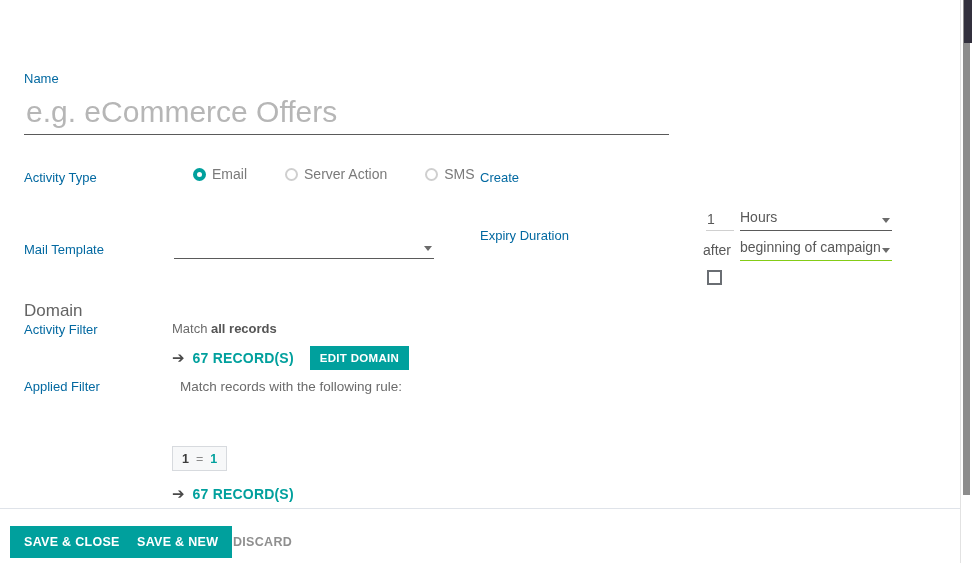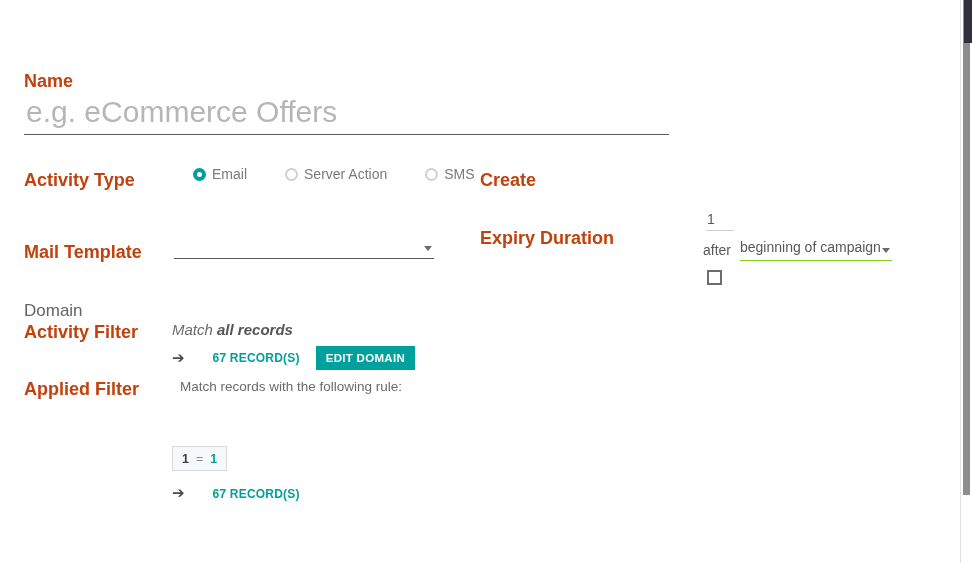--- a/index.html
+++ b/index.html
@@ -59,23 +59,23 @@
   .modal-body {
     position: absolute;
     left: 0;
     top: 43px;
     width: 960px;
     height: 465px;
     box-sizing: border-box;
   }
 
   .lbl {
-    font-weight: bold;
-    color: #c2410c;
-    font-size: 18px;
+    font-weight: normal;
+    color: #0369a1;
+    font-size: 13px;
   }
 
   
   .name-label {
     position: absolute;
     left: 24px;
     top: 28px;
   }
   .name-input {
     position: absolute;
@@ -233,48 +233,46 @@
     font-weight: 400;
     margin-top: 16px;
   }
   .activity-filter-label { position: absolute; left: 24px; top: 279px; text-align: right; }
   .applied-filter-label  { position: absolute; left: 24px; top: 336px; }
 
   .match-all {
     position: absolute;
     left: 172px;
     top: 278px;
-    font-size: 15px;
+    font-size: 13px;
     color: #6b6b6b;
-    font-style: italic;
   }
   .match-all b { color: #555; }
 
   .records-row-1 {
     position: absolute;
     left: 172px;
     top: 303px;
     display: flex;
     align-items: center;
     gap: 8px;
   }
   .arrow-icon {
     font-size: 15px;
     color: #4a4a4a;
     line-height: 1;
     font-family: "DejaVu Sans", sans-serif;
   }
   .record-link {
-    font-size: 12px;
+    font-size: 14px;
     font-weight: bold;
     color: #00a09d;
     letter-spacing: .2px;
     cursor: pointer;
     text-decoration: none;
-    margin-left: 20px;
   }
   .btn-edit-domain {
     margin-left: 8px;
     background: #00a09d;
     color: #ffffff;
     border: none;
     font-family: "Liberation Sans", sans-serif;
     font-size: 11.5px;
     font-weight: bold;
     letter-spacing: .3px;
@@ -409,20 +407,24 @@
     </div>
 
     <div class="lbl mail-template-label">Mail Template</div>
     <div class="mail-template-select">
       <span class="txt"></span>
       <span class="caret"></span>
     </div>
 
     <div class="lbl trigger-label">Create</div>
     <input class="trigger-num" type="text" value="1" style="">
+    <div class="trigger-unit">
+      <span class="txt">Hours</span>
+      <span class="caret"></span>
+    </div>
     <div class="after-text">after</div>
     <div class="trigger-rel">
       <span class="txt">beginning of campaign</span>
       <span class="caret"></span>
     </div>
 
     <div class="lbl expiry-label">Expiry Duration</div>
     <div class="expiry-checkbox"></div>
 
     <div class="domain-heading">Domain</div>
@@ -447,19 +449,24 @@
       <span class="v">1</span>
     </div>
 
     <div class="records-row-2">
       <span class="arrow-icon">➔</span>
       <span class="record-link">67 RECORD(S)</span>
     </div>
 
   </div>
 
+  <div class="modal-footer">
+    <button class="btn btn-primary btn-save-close">SAVE &amp; CLOSE</button>
+    <button class="btn btn-primary btn-save-new">SAVE &amp; NEW</button>
+    <button class="btn btn-discard">DISCARD</button>
+  </div>
 
   <div class="scrollbar-track">
     <div class="scrollbar-thumb"></div>
   </div>
   <div class="edge-dark"></div>
 
 </div>
 
 </body></html>

